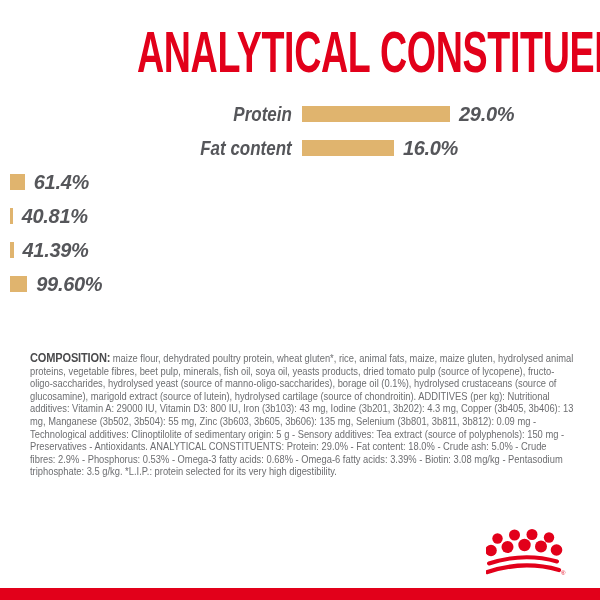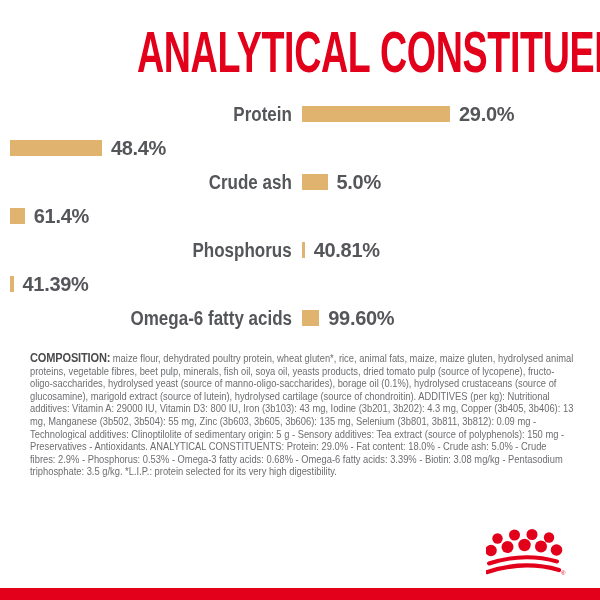--- a/index.html
+++ b/index.html
@@ -27,21 +27,21 @@
     white-space:nowrap;
     font-weight:bold;
     font-size:57px;
     letter-spacing:-0.5px;
     color:var(--red);
     transform:scaleX(0.66);
     transform-origin:center;
   }
   
   .chart{
-    position:absolute;top:97px;left:0;width:600px;
+    position:absolute;top:97px;left:0;width:600px;font-style:italic;
   }
   .chart-row{
     display:flex;align-items:center;height:34px;
   }
   .row-label{
     width:292px;text-align:right;
     font-weight:bold;font-size:20px;color:var(--dark-gray);
     white-space:nowrap;
   }
   .row-label .condense{
@@ -87,43 +87,37 @@
   </div>
 
   <div class="chart">
 
   <div class="chart-row">
         <div class="row-label"><span class="condense">Protein</span></div>
         <div class="bar" style="width: 148px; background: rgb(224, 180, 110);"></div>
         <div class="row-value">29.0%</div>
       </div>
       <div class="chart-row">
+        <div class="row-label"><span class="condense">Fat content</span></div>
         <div class="bar" style="width: 91.9px; background: rgb(224, 180, 110);"></div>
-        <div class="row-value">48.4%</div>
-      </div>
-      <div class="chart-row">
-        <div class="row-label"><span class="condense">Crude ash</span></div>
-        <div class="bar" style="width: 25.5px; background: rgb(224, 180, 110);"></div>
-        <div class="row-value">5.0%</div>
+        <div class="row-value">16.0%</div>
       </div>
       <div class="chart-row">
         <div class="bar" style="width: 14.8px; background: rgb(224, 180, 110);"></div>
         <div class="row-value">61.4%</div>
       </div>
       <div class="chart-row">
-        <div class="row-label"><span class="condense">Phosphorus</span></div>
         <div class="bar" style="width: 2.7px; background: rgb(224, 180, 110);"></div>
         <div class="row-value">40.81%</div>
       </div>
       <div class="chart-row">
         <div class="bar" style="width: 3.5px; background: rgb(224, 180, 110);"></div>
         <div class="row-value">41.39%</div>
       </div>
       <div class="chart-row">
-        <div class="row-label"><span class="condense">Omega-6 fatty acids</span></div>
         <div class="bar" style="width: 17.3px; background: rgb(224, 180, 110);"></div>
         <div class="row-value">99.60%</div>
       </div>
     </div>
 
   <p class="composition"><span class="comp-heading">COMPOSITION:</span><span> maize flour, dehydrated poultry protein, wheat gluten*, rice, animal fats, maize, maize gluten, hydrolysed animal proteins, vegetable fibres, beet pulp, minerals, fish oil, soya oil, yeasts products, dried tomato pulp (source of lycopene), fructo-oligo-saccharides, hydrolysed yeast (source of manno-oligo-saccharides), borage oil (0.1%), hydrolysed crustaceans (source of glucosamine), marigold extract (source of lutein), hydrolysed cartilage (source of chondroitin). ADDITIVES (per kg): Nutritional additives: Vitamin A: 29000 IU, Vitamin D3: 800 IU, Iron (3b103): 43 mg, Iodine (3b201, 3b202): 4.3 mg, Copper (3b405, 3b406): 13 mg, Manganese (3b502, 3b504): 55 mg, Zinc (3b603, 3b605, 3b606): 135 mg, Selenium (3b801, 3b811, 3b812): 0.09 mg - Technological additives: Clinoptilolite of sedimentary origin: 5 g - Sensory additives: Tea extract (source of polyphenols): 150 mg - Preservatives - Antioxidants. ANALYTICAL CONSTITUENTS: Protein: 29.0% - Fat content: 18.0% - Crude ash: 5.0% - Crude fibres: 2.9% - Phosphorus: 0.53% - Omega-3 fatty acids: 0.68% - Omega-6 fatty acids: 3.39% - Biotin: 3.08 mg/kg - Pentasodium triphosphate: 3.5 g/kg. *L.I.P.: protein selected for its very high digestibility.</span></p>
 
   <svg class="crown-logo" viewBox="0 0 82 58" xmlns="http://www.w3.org/2000/svg" aria-hidden="true">
     <g fill="var(--red)">
 

